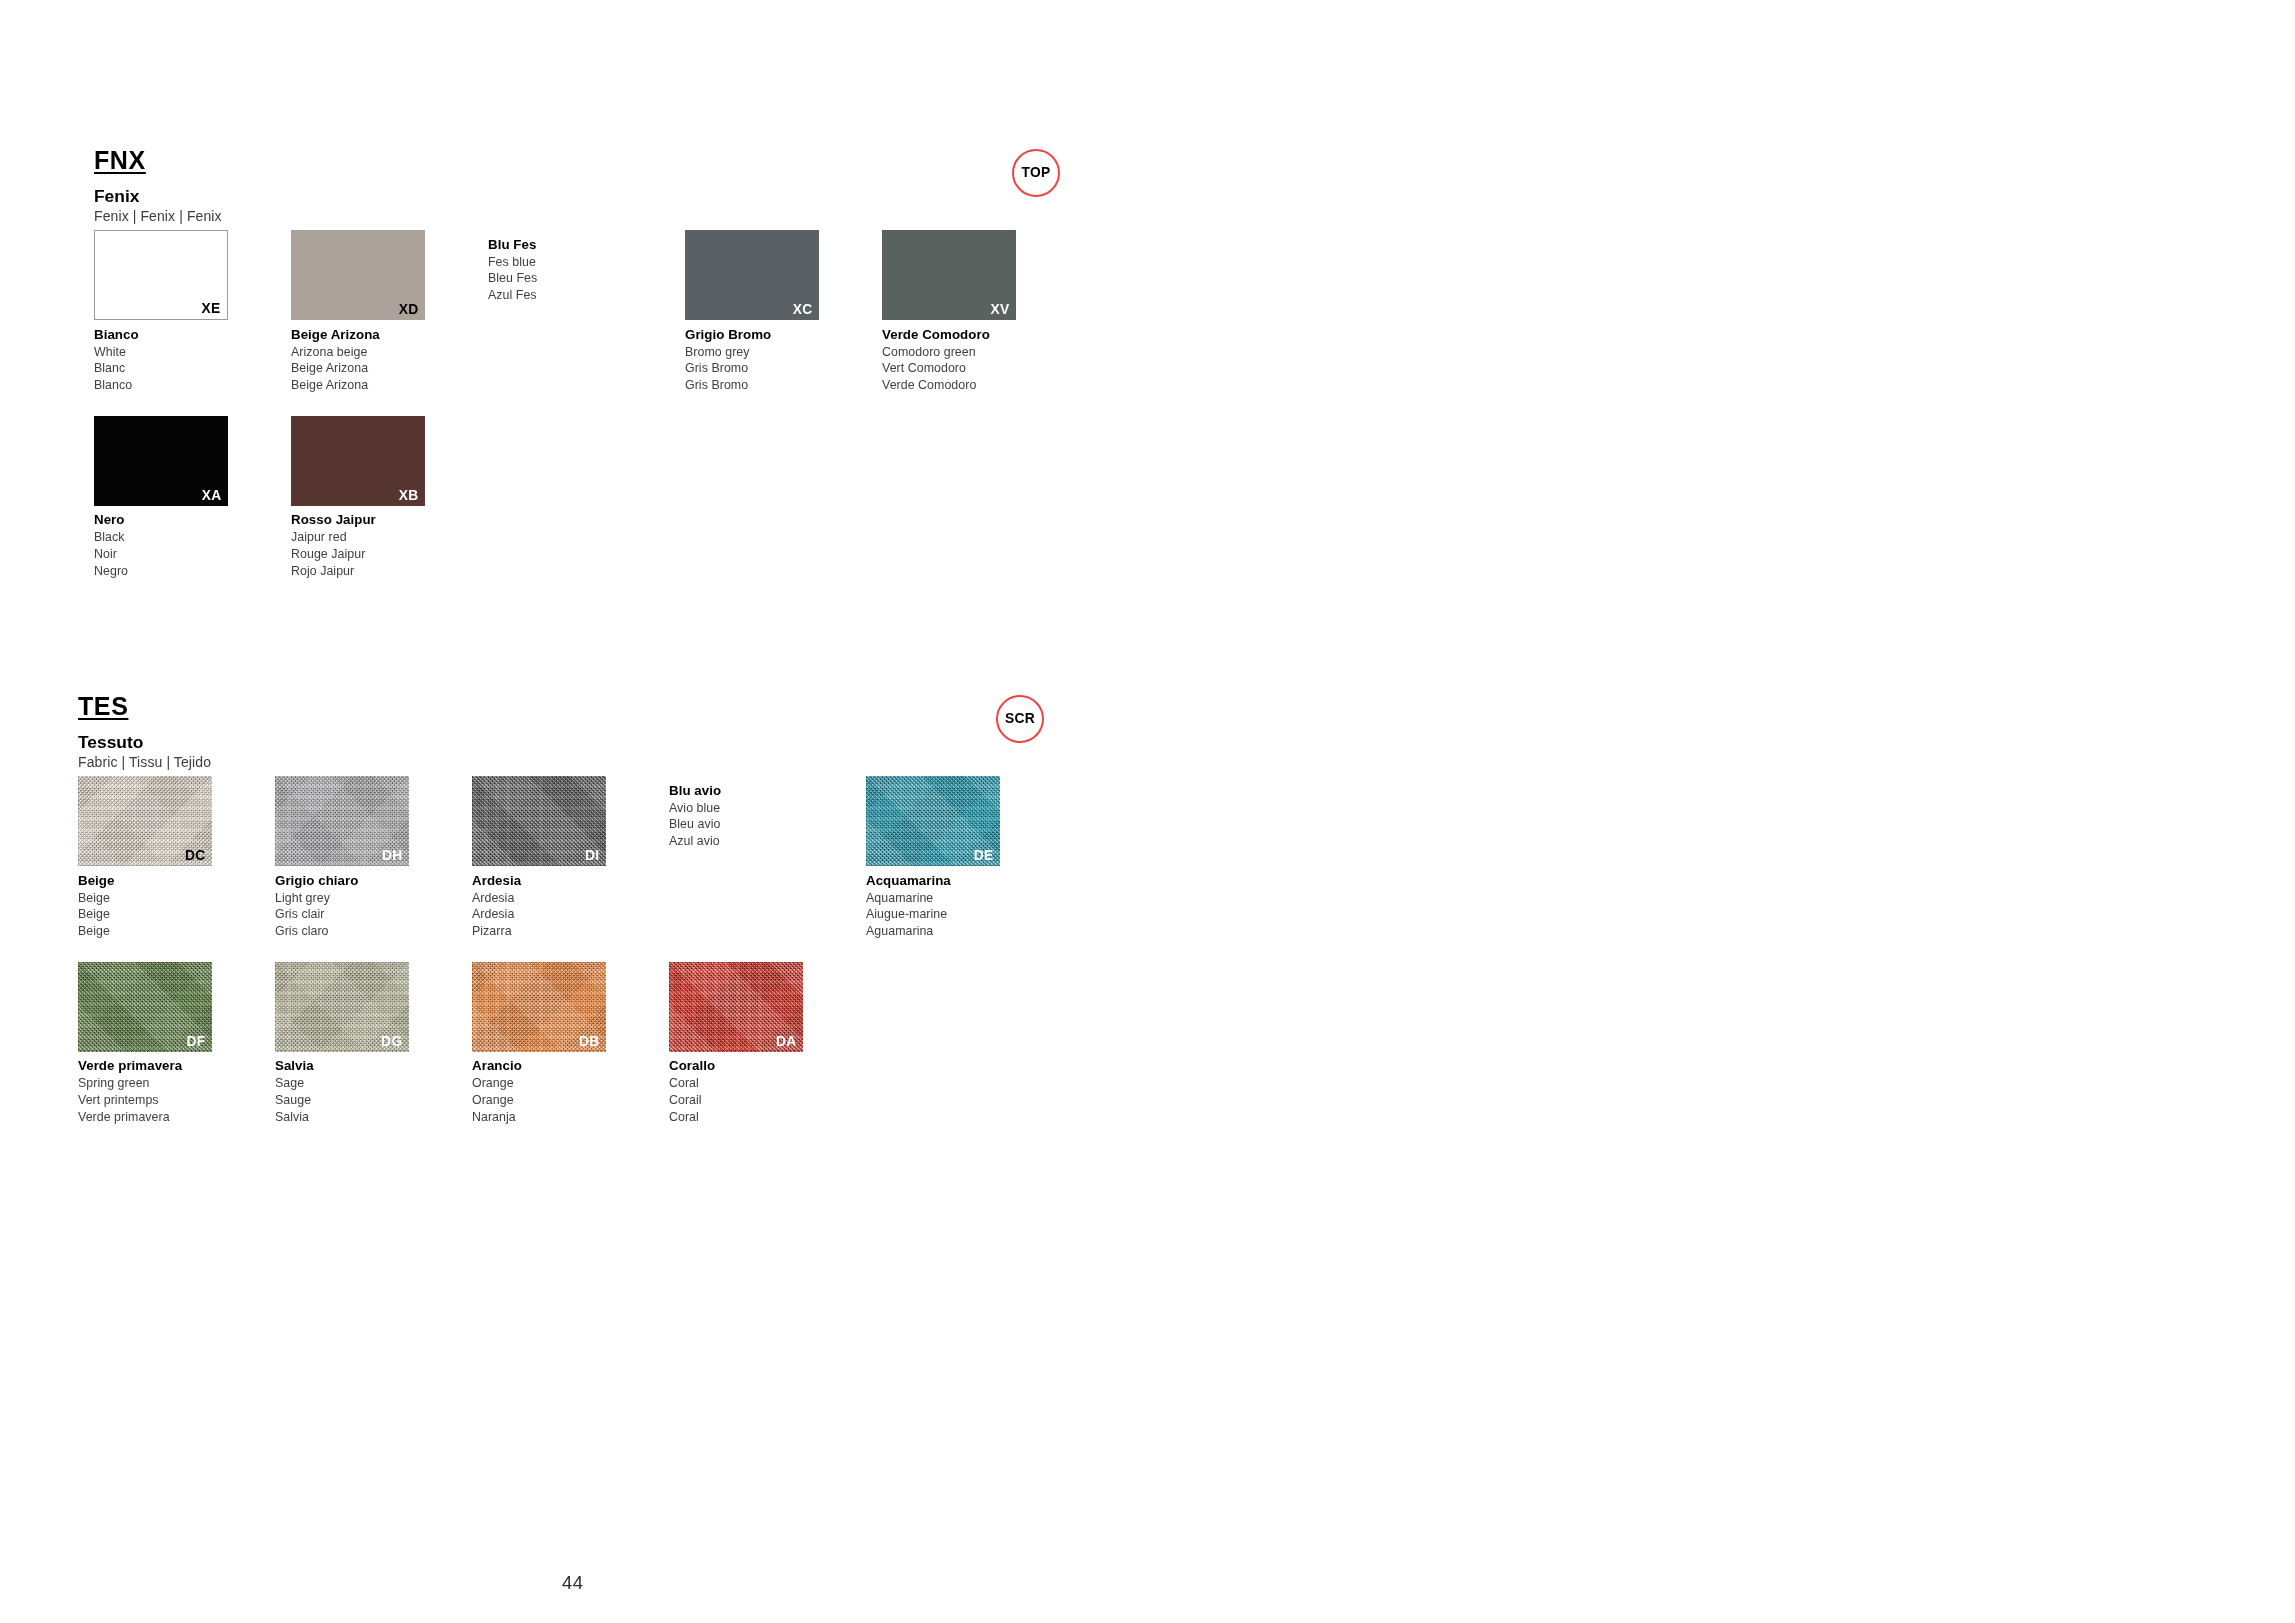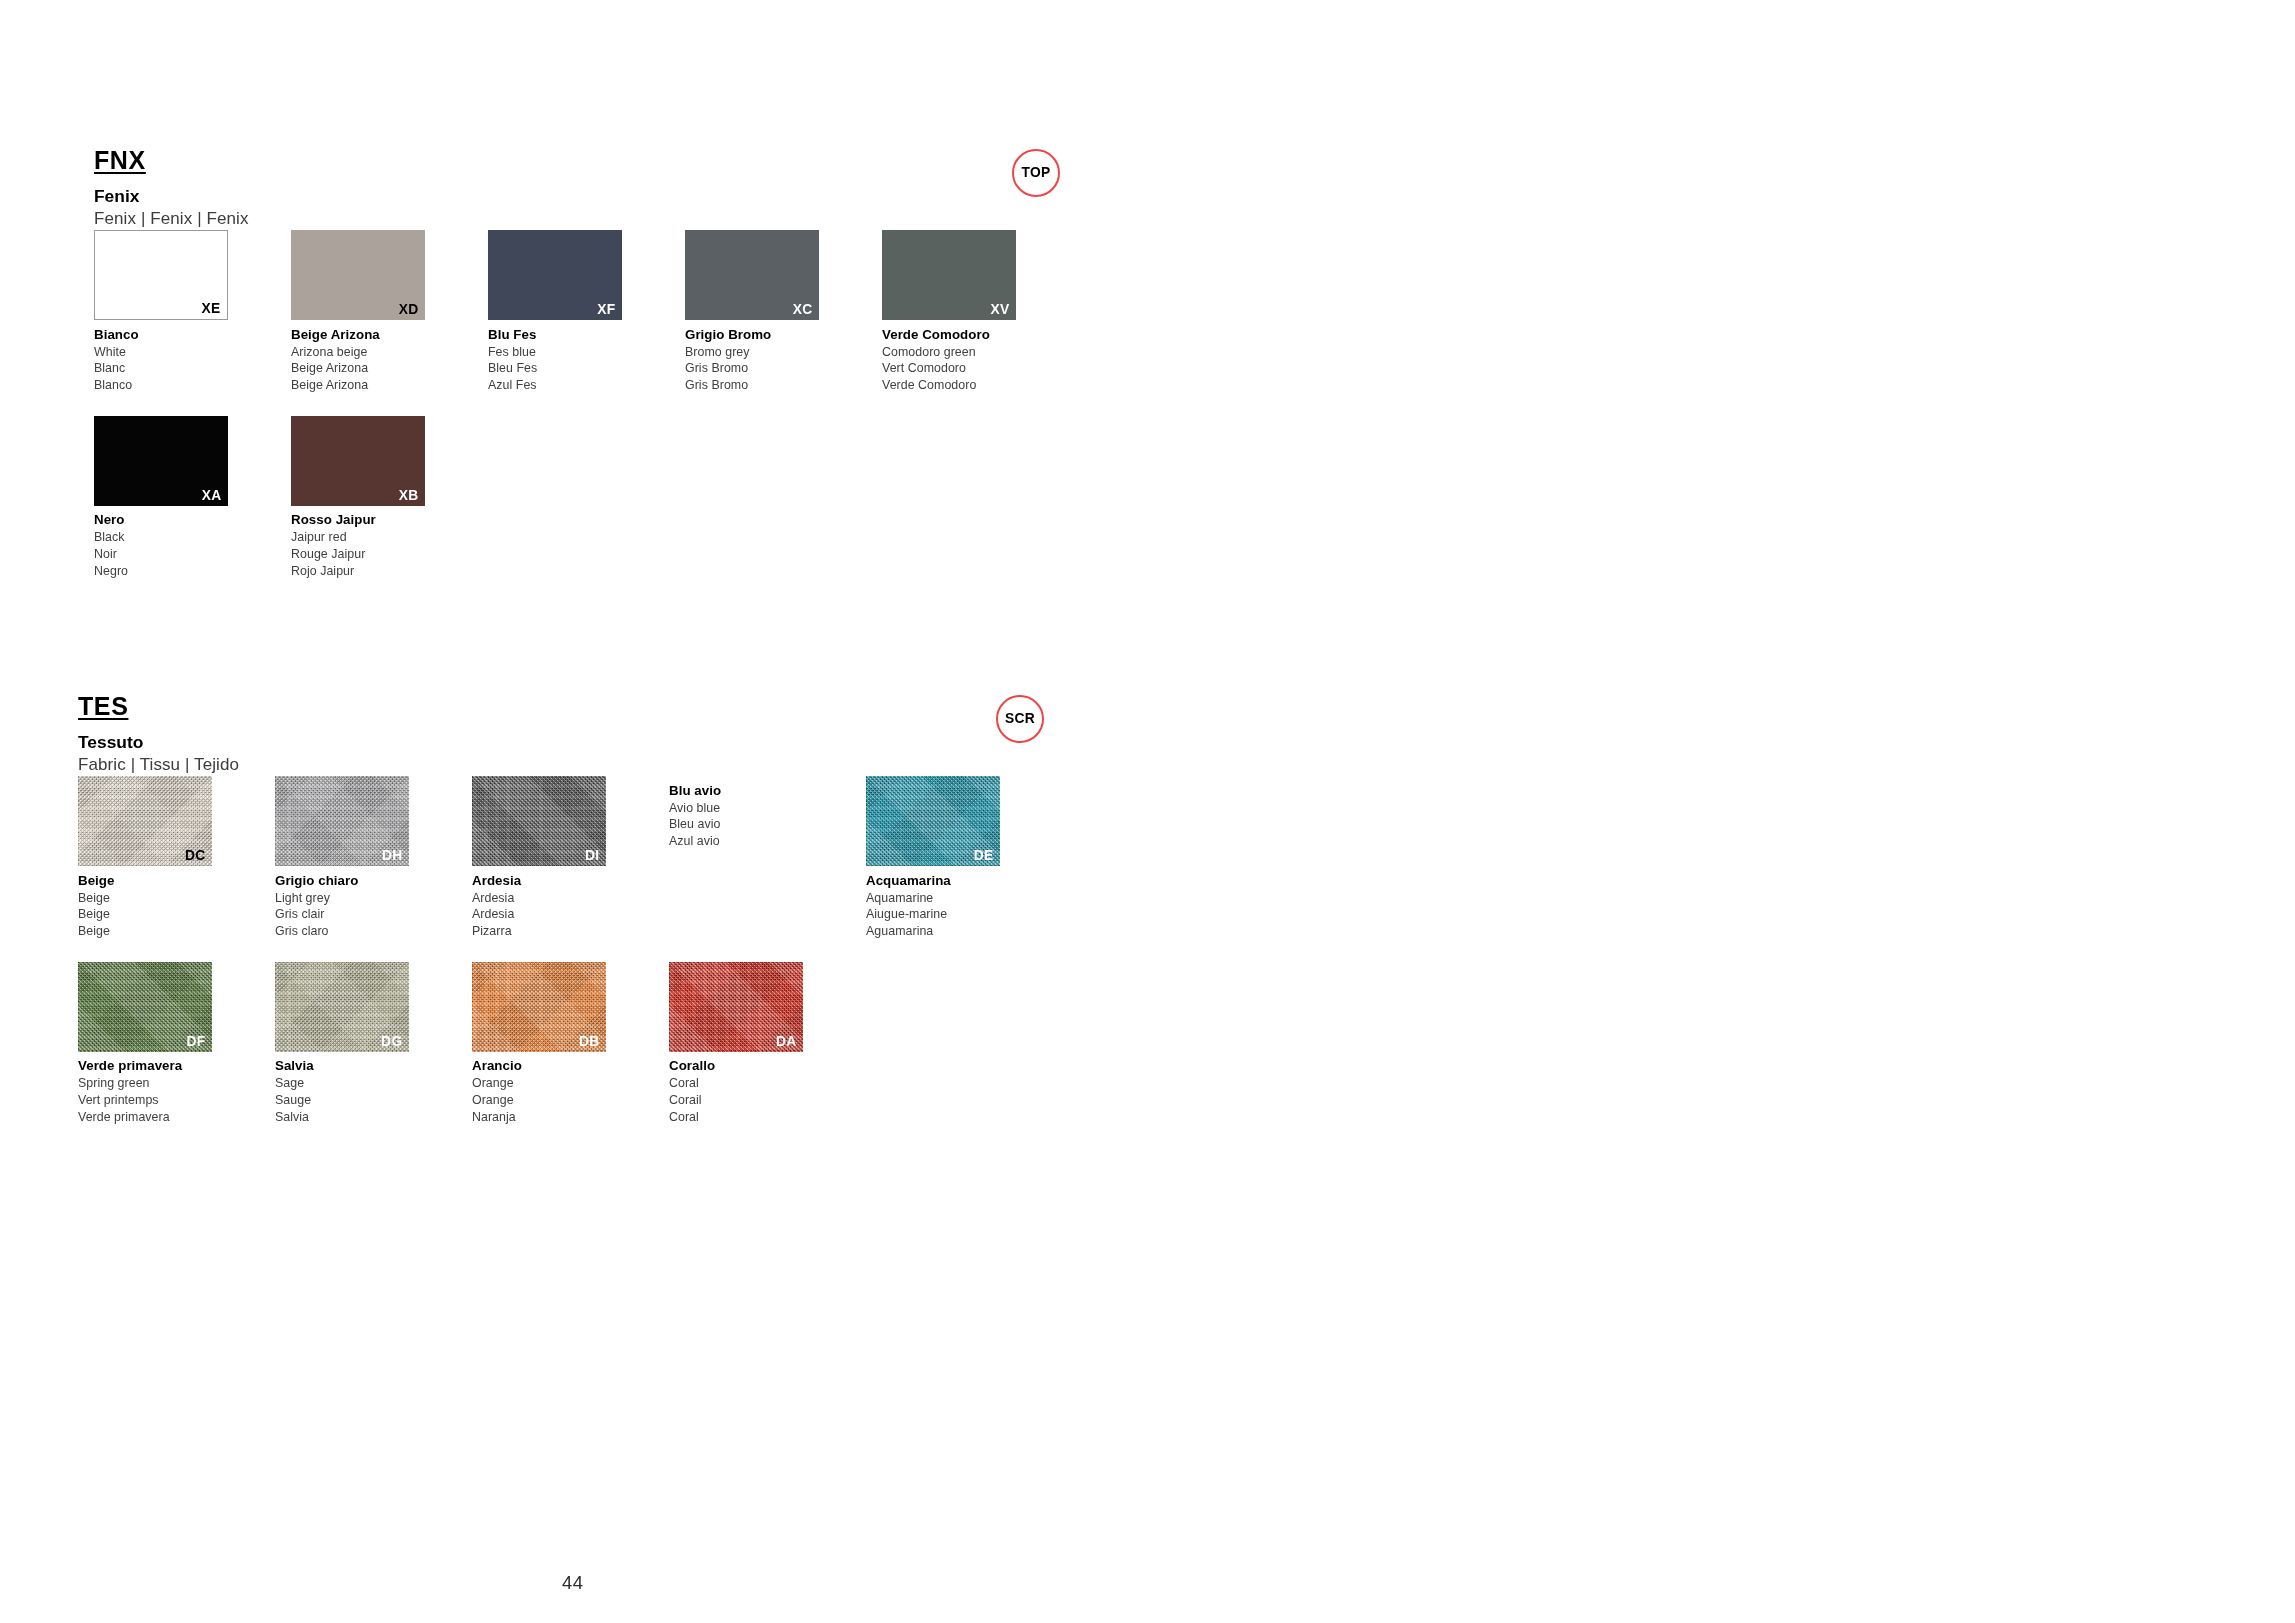--- a/index.html
+++ b/index.html
@@ -48,21 +48,21 @@
     line-height: 1.05;
   }
   .sec-name {
     font-size: 17.4px;
     font-weight: bold;
     color: #000;
     line-height: 1.28;
     margin-top: 12px;
   }
   .sec-trans {
-    font-size: 17px;
+    font-size: 14px;
     font-weight: normal;
     color: #3c3c3c;
     line-height: 1.28;
     letter-spacing: 0.1px;
   }
 
   .sec-badge {
     position: absolute;
     top: 1.8px;
     width: 48px;
@@ -203,23 +203,20 @@
             <div class="sw-names">
               <div class="sw-it">Beige Arizona</div>
               <div class="sw-tr">Arizona beige</div>
               <div class="sw-tr">Beige Arizona</div>
               <div class="sw-tr">Beige Arizona</div>
             </div>
           </div>
         </div>
         <div class="grid-cell">
           <div class="swatch-wrap">
-            <div class="swatch" style="background:#3f4758">
-              <span class="swatch-code code-light">XF</span>
-            </div>
             <div class="sw-names">
               <div class="sw-it">Blu Fes</div>
               <div class="sw-tr">Fes blue</div>
               <div class="sw-tr">Bleu Fes</div>
               <div class="sw-tr">Azul Fes</div>
             </div>
           </div>
         </div>
         <div class="grid-cell">
           <div class="swatch-wrap">

